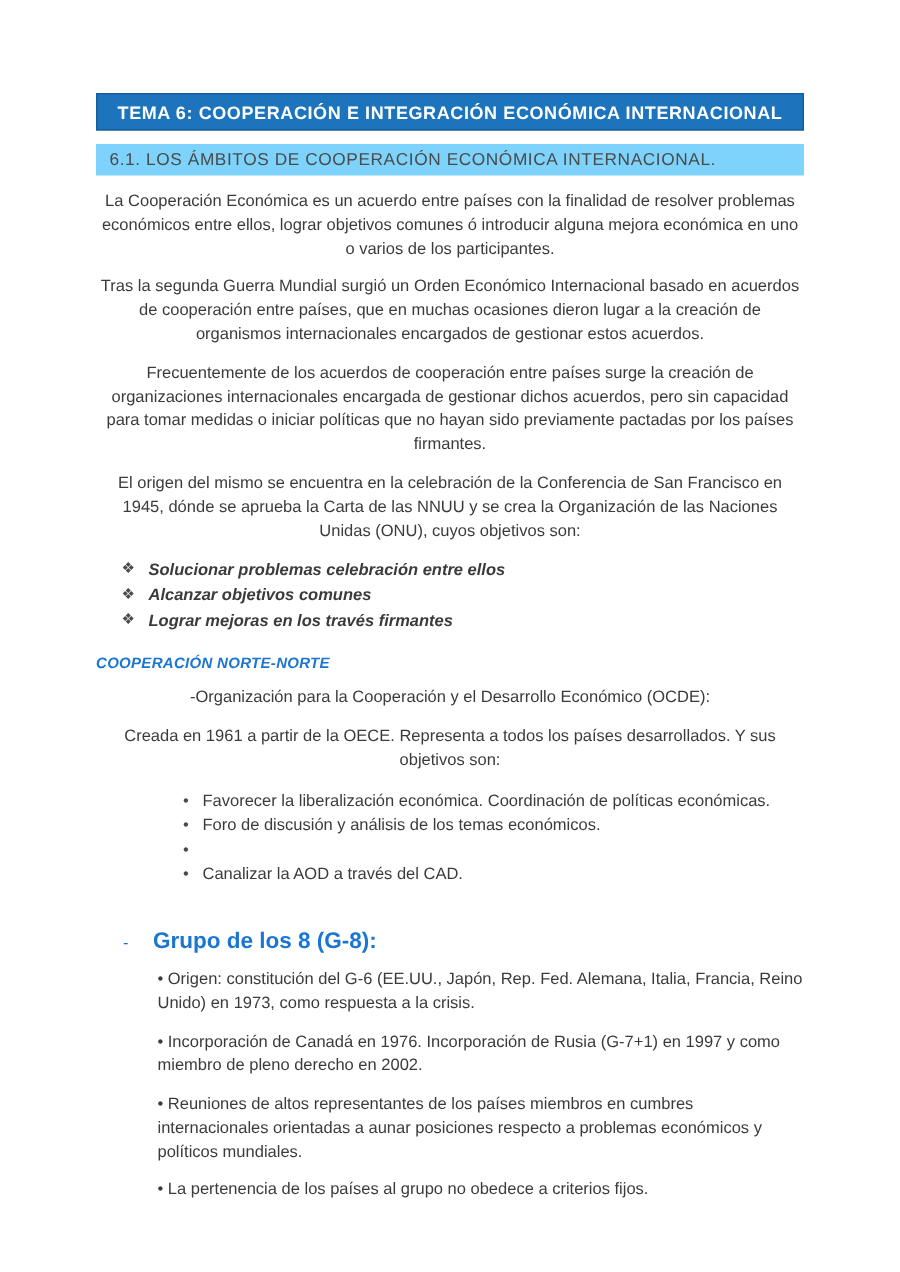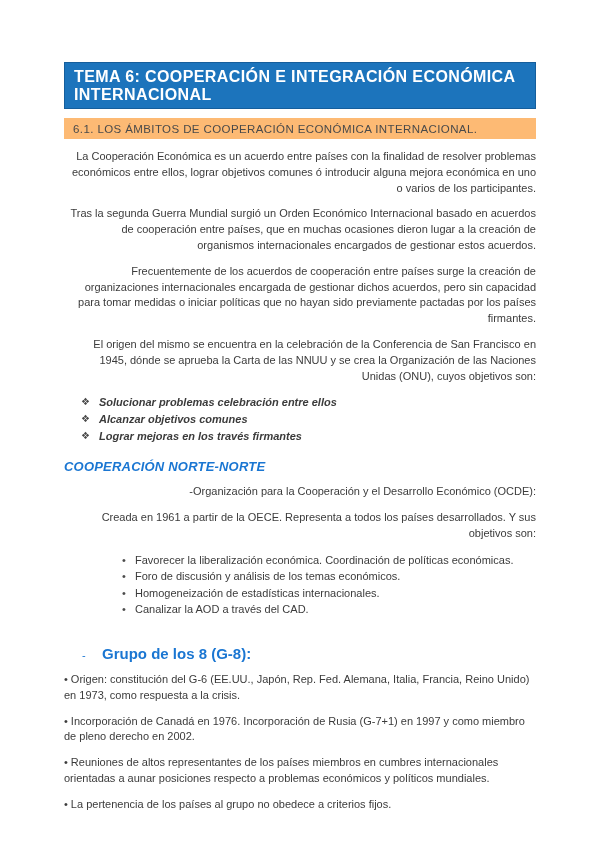--- a/index.html
+++ b/index.html
@@ -13,38 +13,39 @@
     color: #3b3b3b;
     overflow: hidden;
   }
   .content {
     padding: 62px 64px 0 64px;
   }
   .title-bar {
     background: #1c74bc;
     border: 1px solid #155e9c;
     color: #ffffff;
-    font-size: 16px;
+    font-size: 12px;
     font-weight: bold;
     letter-spacing: 0.4px;
     padding: 5px 9px 4px 9px;
+    text-align: center;
   }
   .section-bar {
-    background: #fdba74;
+    background: #7dd3fc;
     color: #4a4a4a;
     font-size: 11.5px;
     letter-spacing: 0.4px;
     padding: 5px 9px 4px 9px;
     margin-top: 9px;
   }
   .para {
     font-size: 11px;
     line-height: 15.8px;
     margin-top: 10px;
-    text-align: right;
+    text-align: center;
   }
   .diamond-list {
     margin: 10px 0 0 17px;
     list-style: none;
   }
   .diamond-list li {
     display: flex;
     font-size: 11px;
     line-height: 16.6px;
     font-weight: bold;
@@ -54,21 +55,21 @@
     width: 18px;
     flex: 0 0 18px;
     font-style: normal;
     font-weight: normal;
     color: #4b4b4b;
     font-size: 10px;
     line-height: 16.6px;
   }
   .blue-heading {
     color: #1a76d2;
-    font-size: 13px;
+    font-size: 10px;
     font-weight: bold;
     font-style: italic;
     margin-top: 15px;
     letter-spacing: 0.2px;
   }
   .round-list {
     margin: 10px 0 0 58px;
     list-style: none;
   }
   .round-list li {
@@ -95,20 +96,21 @@
   }
   .g8-heading {
     color: #1a76d2;
     font-size: 15px;
     font-weight: bold;
   }
   .bullet-para {
     font-size: 11px;
     line-height: 15.8px;
     margin-top: 10px;
+    margin-left: 41px;
   }
   .inline-bullet {
     color: #3b3b3b;
     margin-right: 3px;
   }
 </style>
 </head>
 <body>
 
 <div class="page">
@@ -147,21 +149,20 @@
       <li>
         <span class="round-marker">•</span>
         <span>Favorecer la liberalización económica. Coordinación de políticas económicas.</span>
       </li>
       <li>
         <span class="round-marker">•</span>
         <span>Foro de discusión y análisis de los temas económicos.</span>
       </li>
       <li>
         <span class="round-marker">•</span>
-        <span>Homogeneización de estadísticas internacionales.</span>
       </li>
       <li>
         <span class="round-marker">•</span>
         <span>Canalizar la AOD a través del CAD.</span>
       </li>
     </ul>
 
     <div class="g8-heading-row">
       <span class="g8-dash">-</span>
       <span class="g8-heading">Grupo de los 8 (G-8):</span>

